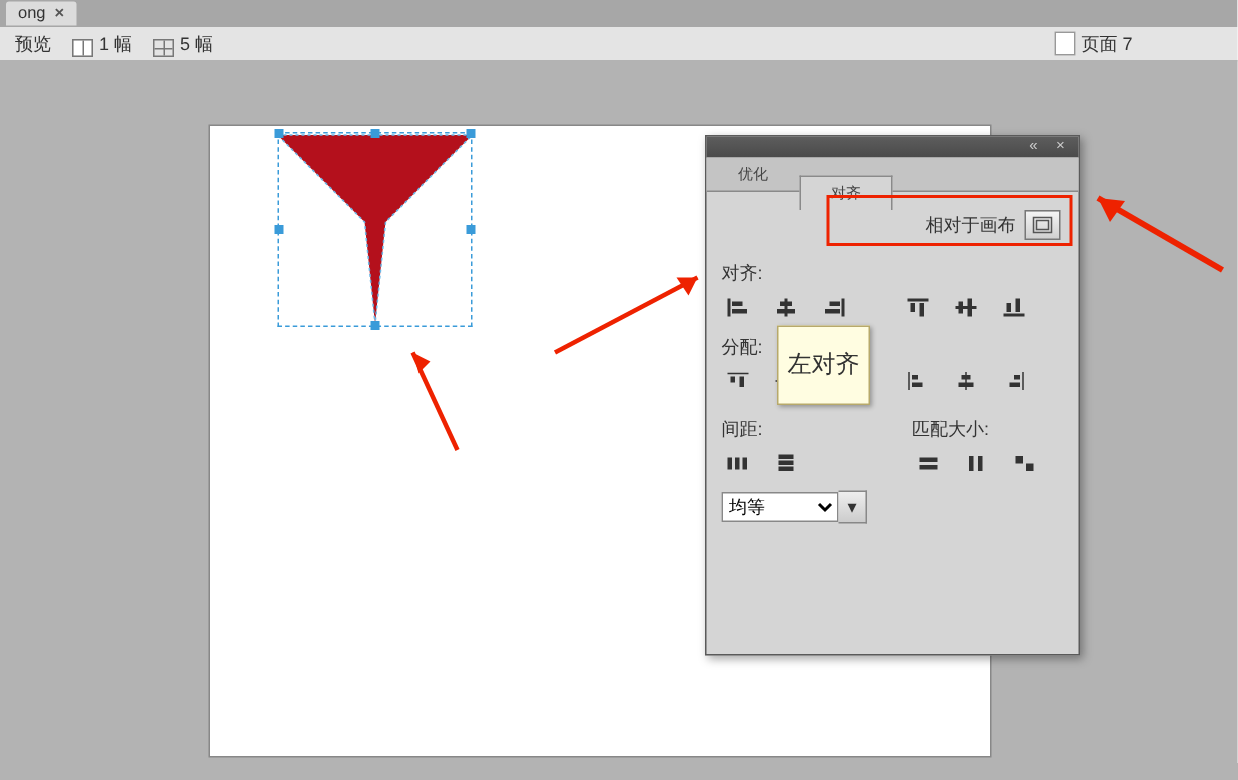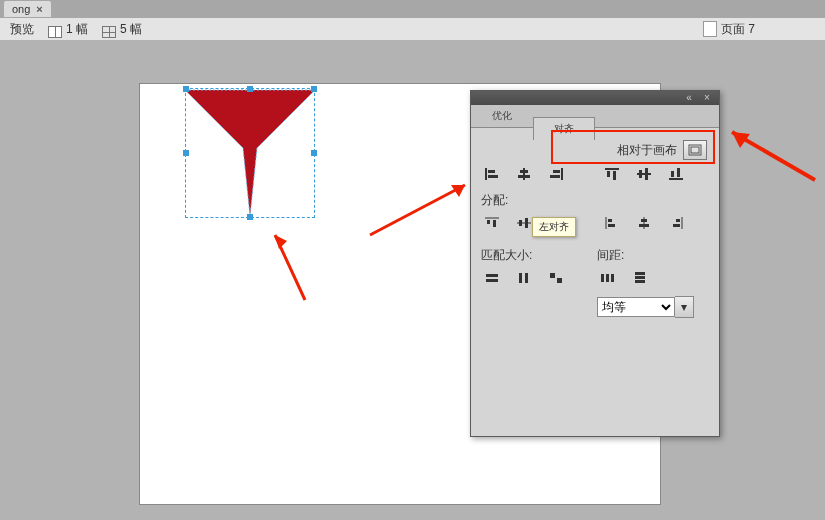--- a/index.html
+++ b/index.html
@@ -25,27 +25,27 @@
   .hnd.tl{left:0;top:0}.hnd.tm{left:50%;top:0}.hnd.tr{left:100%;top:0}
   .hnd.ml{left:0;top:50%}.hnd.mr{left:100%;top:50%}
   .hnd.bm{left:50%;top:100%}
   .panel{position:absolute;left:470px;top:90px;width:248px;height:345px;background:#d5d5d5;border:1px solid #5a5a5a;box-shadow:2px 2px 6px rgba(0,0,0,.35)}
   .panel-top{height:14px;background:linear-gradient(#5d5d5d,#4a4a4a);display:flex;align-items:center;justify-content:flex-end;gap:6px;padding-right:6px}
   .pt-btn{width:12px;height:10px;color:#ccc;font-size:10px;line-height:10px;text-align:center}
   .ptabs{height:22px;background:#c4c4c4;display:flex;align-items:flex-end;border-bottom:1px solid #8a8a8a}
   .ptab{padding:4px 20px;font-size:10px;color:#444;border:1px solid transparent;border-bottom:none}
   .ptab.active{background:#d5d5d5;border-color:#8a8a8a;position:relative;top:13px}
   .panel-body{padding:8px 10px;position:relative;height:calc(100% - 36px);box-sizing:border-box}
-  .rel-row{display:flex;align-items:center;justify-content:flex-end;gap:6px;padding:4px 2px}
+  .rel-row{display:flex;align-items:center;justify-content:flex-end;gap:6px;margin-bottom:10px;padding:4px 2px}
   .highlight-box{position:absolute;right:4px;top:2px;width:160px;height:30px;border:2px solid #e20}
   .canvas-btn{width:22px;height:18px;border:1px solid #777;background:linear-gradient(#f4f4f4,#d0d0d0);display:flex;align-items:center;justify-content:center}
   .sec-label{color:#333;margin:6px 0 4px 0}
   .icon-row{display:flex;align-items:center;gap:10px;margin-bottom:8px}
   .ibtn{width:20px;height:18px;display:flex;align-items:center;justify-content:center;color:#333;border:1px solid transparent;position:relative}
-  .tooltip{position:absolute;left:532px;top:217px;background:#fffde1;border:1px solid #b7a96b;padding:2px 6px;font-size:10px;box-shadow:1px 1px 3px rgba(0,0,0,.3);z-index:50}
+  .tooltip{position:absolute;left:518px;top:217px;background:#fffde1;border:1px solid #b7a96b;padding:15px 6px;font-size:16px;box-shadow:1px 1px 3px rgba(0,0,0,.3);z-index:50}
   .cols{display:flex;gap:30px}
   .dropdown{display:flex;align-items:center;margin-top:6px}
   .dropdown select{width:78px;height:20px;font-size:12px;background:#fff;border:1px solid #888}
   .dd-btn{width:18px;height:20px;border:1px solid #888;border-left:none;background:linear-gradient(#eee,#ccc);display:flex;align-items:center;justify-content:center}
   svg{display:block}
   .wm{position:absolute;left:620px;top:460px;color:#ddd;font-size:28px;font-style:italic;opacity:.7;pointer-events:none}
   .arrow{position:absolute;pointer-events:none}
 </style>
 </head>
 <body>
@@ -121,20 +121,21 @@
     <div class="rel-row">
       <span>相对于画布</span>
       <div class="canvas-btn">
         <svg width="14" height="12">
             <rect x="1" y="1" width="12" height="10" fill="none" stroke="#555"></rect>
             <rect x="3" y="3" width="8" height="6" fill="none" stroke="#555"></rect>
           </svg>
       </div>
     </div>
 
+    <div class="sec-label">对齐:</div>
     <div class="icon-row">
       <div class="ibtn">
           <svg width="16" height="14">
             <line x1="2" y1="1" x2="2" y2="13" stroke="#333" stroke-width="2"></line>
             <rect x="4" y="3" width="7" height="3" fill="#333"></rect>
             <rect x="4" y="8" width="10" height="3" fill="#333"></rect>
           </svg>
         </div>
       <div class="ibtn">
           <svg width="16" height="14">
@@ -215,43 +216,20 @@
       <div class="ibtn">
           <svg width="16" height="14">
             <line x1="14" y1="1" x2="14" y2="13" stroke="#333"></line>
             <rect x="8" y="3" width="4" height="3" fill="#333"></rect>
             <rect x="5" y="8" width="7" height="3" fill="#333"></rect>
           </svg>
         </div>
     </div>
 
     <div class="cols">
-      <div>
-        <div class="sec-label">匹配大小:</div>
-        <div class="icon-row">
-          <div class="ibtn">
-              <svg width="16" height="14">
-                <rect x="2" y="3" width="12" height="3" fill="#333"></rect>
-                <rect x="2" y="8" width="12" height="3" fill="#333"></rect>
-              </svg>
-            </div>
-          <div class="ibtn">
-              <svg width="16" height="14">
-                <rect x="3" y="2" width="3" height="10" fill="#333"></rect>
-                <rect x="9" y="2" width="3" height="10" fill="#333"></rect>
-              </svg>
-            </div>
-          <div class="ibtn">
-              <svg width="16" height="14">
-                <rect x="2" y="2" width="5" height="5" fill="#333"></rect>
-                <rect x="9" y="7" width="5" height="5" fill="#333"></rect>
-              </svg>
-            </div>
-        </div>
-      </div>
       <div>
         <div class="sec-label">间距:</div>
         <div class="icon-row">
           <div class="ibtn">
               <svg width="16" height="14">
                 <rect x="1" y="3" width="3" height="8" fill="#333"></rect>
                 <rect x="6" y="3" width="3" height="8" fill="#333"></rect>
                 <rect x="11" y="3" width="3" height="8" fill="#333"></rect>
               </svg>
             </div>
@@ -263,17 +241,40 @@
               </svg>
             </div>
         </div>
         <div class="dropdown">
           <select>
             <option>均等</option>
           </select>
           <div class="dd-btn">▾</div>
         </div>
       </div>
+      <div>
+        <div class="sec-label">匹配大小:</div>
+        <div class="icon-row">
+          <div class="ibtn">
+              <svg width="16" height="14">
+                <rect x="2" y="3" width="12" height="3" fill="#333"></rect>
+                <rect x="2" y="8" width="12" height="3" fill="#333"></rect>
+              </svg>
+            </div>
+          <div class="ibtn">
+              <svg width="16" height="14">
+                <rect x="3" y="2" width="3" height="10" fill="#333"></rect>
+                <rect x="9" y="2" width="3" height="10" fill="#333"></rect>
+              </svg>
+            </div>
+          <div class="ibtn">
+              <svg width="16" height="14">
+                <rect x="2" y="2" width="5" height="5" fill="#333"></rect>
+                <rect x="9" y="7" width="5" height="5" fill="#333"></rect>
+              </svg>
+            </div>
+        </div>
+      </div>
     </div>
   </div>
 </div>
 
 <div class="tooltip">左对齐</div>
 
 </body></html>

